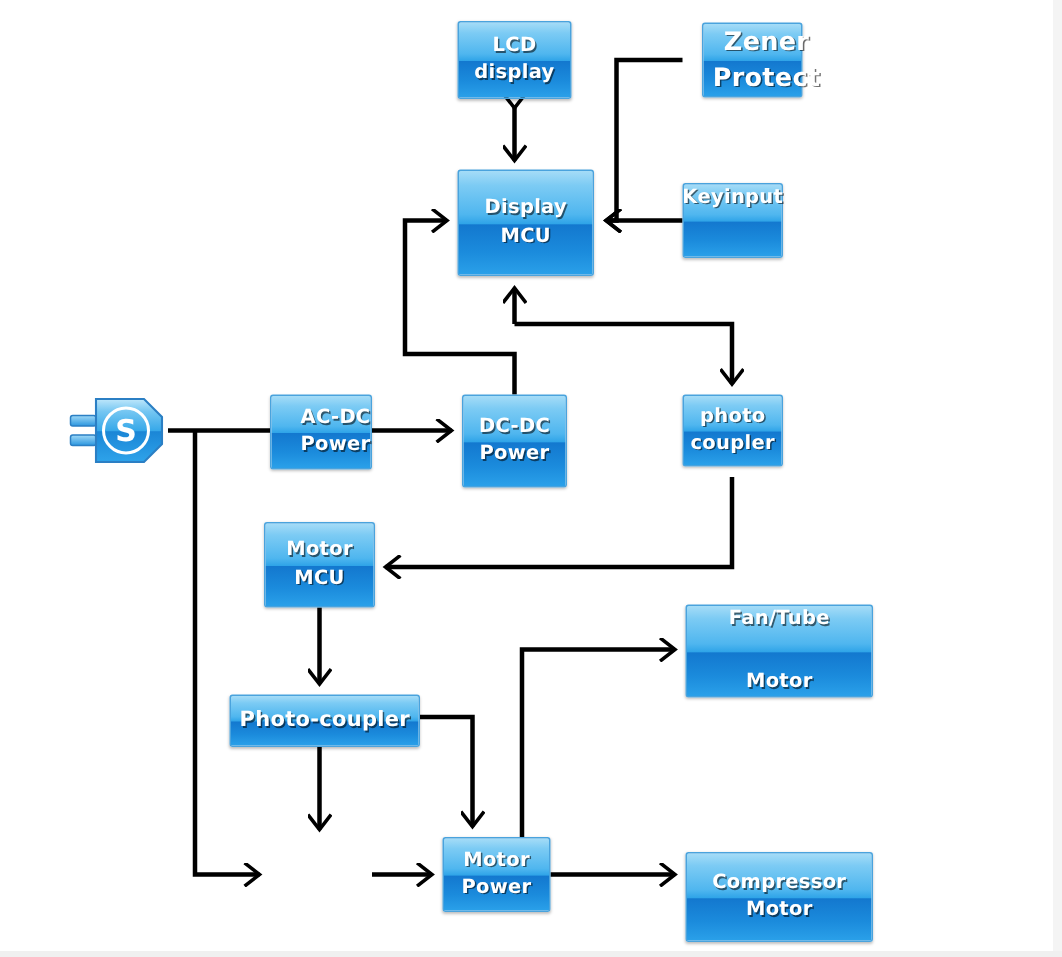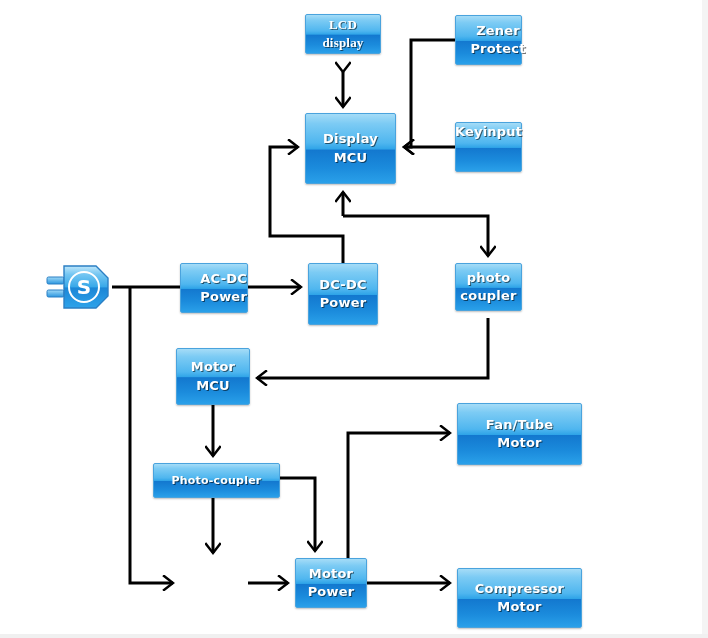--- a/index.html
+++ b/index.html
@@ -53,30 +53,30 @@
     font-weight:bold;
     letter-spacing:0.2px;
     text-shadow:1px 1px 0 rgba(0,0,0,0.55);
     line-height:1.42;
     text-align:center;
     user-select:none;
   }
   .block .ln{display:block;white-space:nowrap;}
 
   
-  #blk-lcd-display{left:305px;top:14px;width:76px;height:40px;font-size:13px;font-family:Liberation Serif, serif;}
+  #blk-lcd-display{left:305px;top:14px;width:76px;height:52px;font-size:13px;}
   #blk-display-mcu{left:305px;top:113px;width:91px;height:71px;font-size:13px;}
-  #blk-zener-protect{left:455px;top:15px;width:67px;height:50px;font-size:13px;padding-left:19px;}
+  #blk-zener-protect{left:468px;top:15px;width:67px;height:50px;font-size:17px;padding-left:19px;}
   #blk-keyinput{left:455px;top:122px;width:67px;height:50px;font-size:13px;}
   #blk-acdc-power{left:180px;top:263px;width:68px;height:50px;font-size:13px;align-items:flex-end;}
   #blk-dcdc-power{left:308px;top:263px;width:70px;height:62px;font-size:13px;}
   #blk-photo-coupler-top{left:455px;top:263px;width:67px;height:48px;font-size:13px;text-align:center;}
   #blk-motor-mcu{left:176px;top:348px;width:74px;height:57px;font-size:13px;}
-  #blk-photo-coupler-bottom{left:153px;top:463px;width:127px;height:35px;font-size:11px;}
-  #blk-fan-tube-motor{left:457px;top:403px;width:125px;height:62px;font-size:13px;}
+  #blk-photo-coupler-bottom{left:153px;top:463px;width:127px;height:35px;font-size:14px;}
+  #blk-fan-tube-motor{left:457px;top:403px;width:125px;height:62px;font-size:13px;justify-content:space-between;}
   #blk-triac{left:180px;top:560px;width:68px;height:48px;font-size:13px;}
   #blk-motor-driver{left:295px;top:558px;width:72px;height:50px;font-size:13px;}
   #blk-compressor-motor{left:457px;top:552px;width:125px;height:60px;font-size:13px;margin-top:16px;}
 
   
   #blk-keyinput{justify-content:flex-start;padding-bottom:12px;}
   #blk-photo-coupler-bottom{justify-content:center;}
 
   
   #plug-icon{

